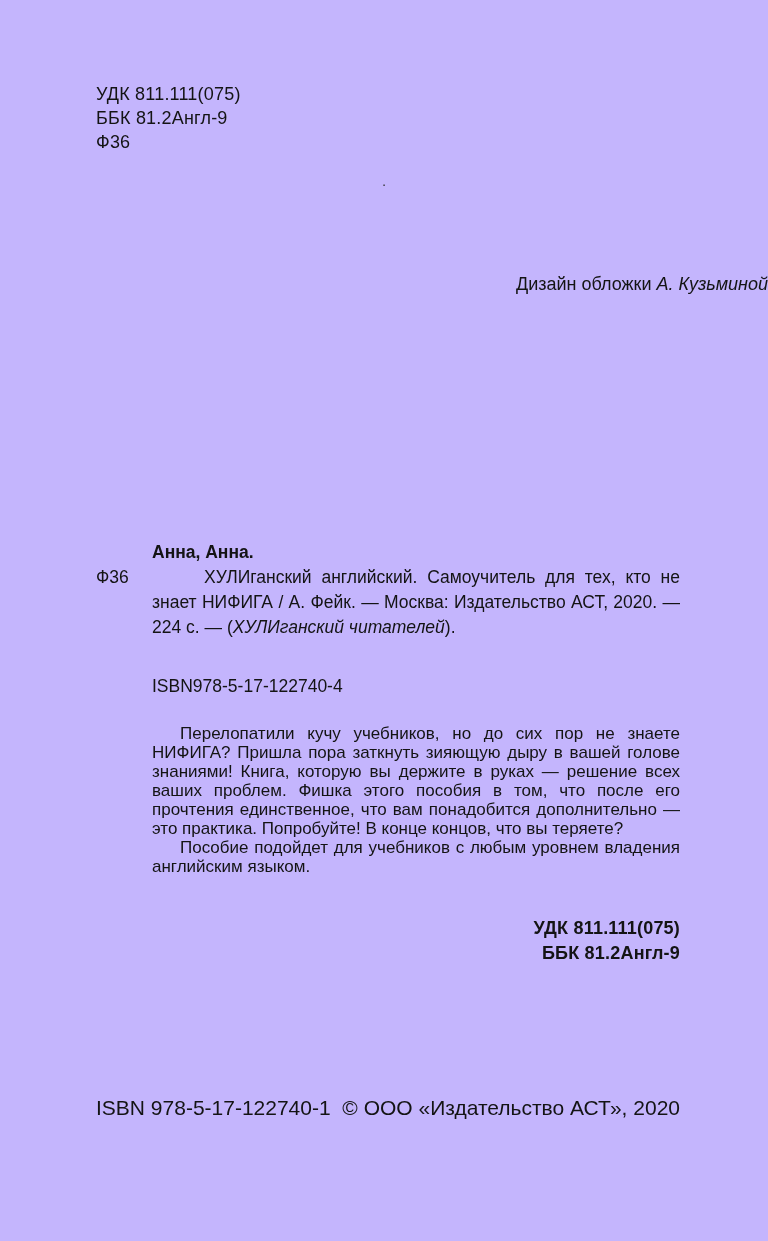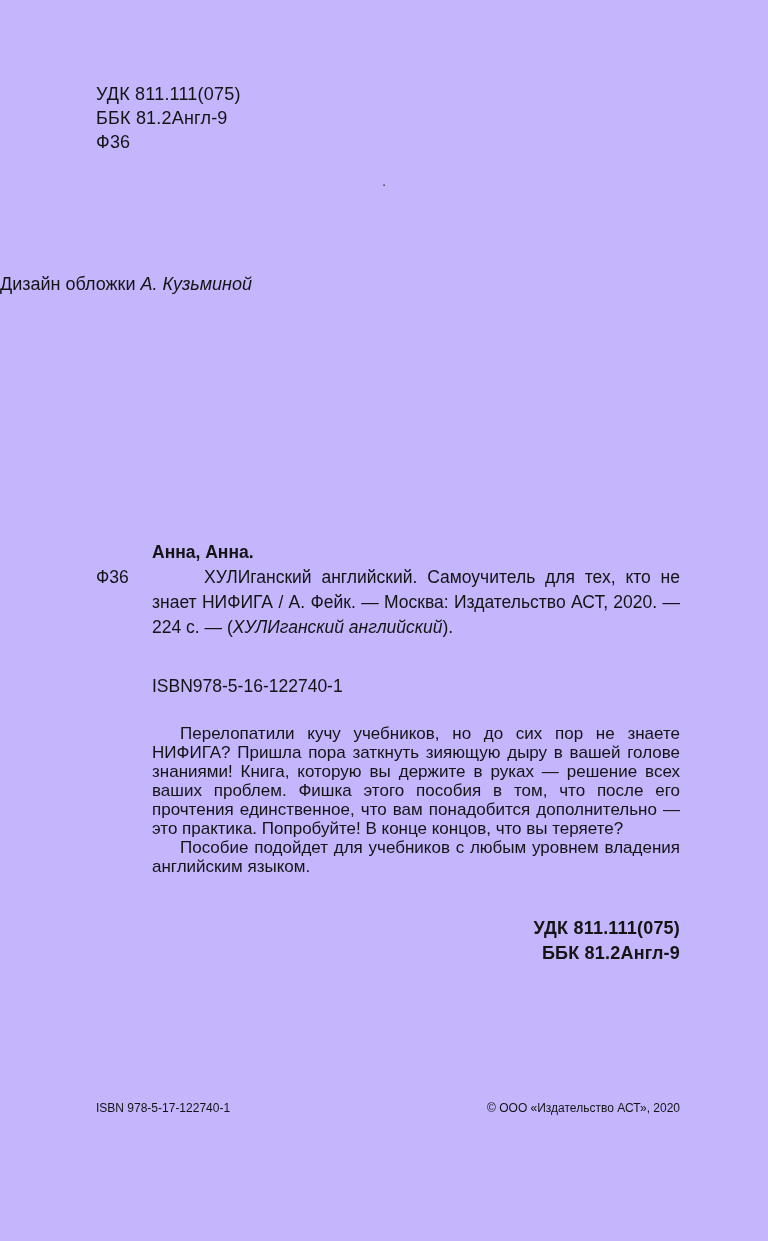--- a/index.html
+++ b/index.html
@@ -29,21 +29,21 @@
     left: 0; top: 172px;
     width: 100%;
     text-align: center;
     font-size: 14px;
     color: #333;
   }
 
   .cover-design {
     left: 0; top: 272px;
     width: 100%;
-    text-align: left;
+    text-align: right;
     font-size: 18px;
   }
   .italic { font-style: italic; }
 
   .bib-block {
     left: 96px; top: 540px;
     width: 584px;
     line-height: 25px;
     font-size: 17.5px;
   }
@@ -83,21 +83,21 @@
     font-size: 18px;
     line-height: 25px;
     letter-spacing: 0.2px;
   }
 
   .bottom-row {
     left: 96px; top: 1096px;
     width: 584px;
     display: flex;
     justify-content: space-between;
-    font-size: 12px;
+    font-size: 21px;
     text-align: right;
   }
 </style>
 </head>
 <body>
 
 <div class="page">
 
   <div class="abs top-codes">
     <div>УДК 811.111(075)</div>
@@ -109,26 +109,26 @@
 
   <div class="abs cover-design">
     <span>Дизайн обложки </span><span class="italic">А. Кузьминой</span>
   </div>
 
   <div class="abs bib-block">
     <span class="bib-code">Ф36</span>
     <div class="bib-entry">
       <div class="bib-author">Анна, Анна.</div>
       <div class="bib-text">
-        <span>ХУЛИганский английский. Самоучитель для тех, кто не знает НИФИГА / А. Фейк. — Москва: Издательство АСТ, 2020. — 224 с. — (</span><span class="italic">ХУЛИганский английский</span><span>).</span>
+        <span>ХУЛИганский английский. Самоучитель для тех, кто не знает НИФИГА / А. Фейк. — Москва: Издательство АСТ, 2020. — 224 с. — (</span><span class="italic">ХУЛИганский читателей</span><span>).</span>
       </div>
     </div>
   </div>
 
-  <div class="abs isbn-mid">ISBN978-5-16-122740-1</div>
+  <div class="abs isbn-mid">ISBN978-5-17-122740-4</div>
 
   <div class="abs annotation">
     <p>Перелопатили кучу учебников, но до сих пор не знаете НИФИГА? Пришла пора заткнуть зияющую дыру в вашей голове знаниями! Книга, которую вы держите в руках — решение всех ваших проблем. Фишка этого пособия в том, что после его прочтения единственное, что вам понадобится дополнительно — это практика. Попробуйте! В конце концов, что вы теряете?</p>
     <p>Пособие подойдет для учебников с любым уровнем владения английским языком.</p>
   </div>
 
   <div class="abs codes-right">
     <div>УДК 811.111(075)</div>
     <div>ББК 81.2Англ-9</div>
   </div>

